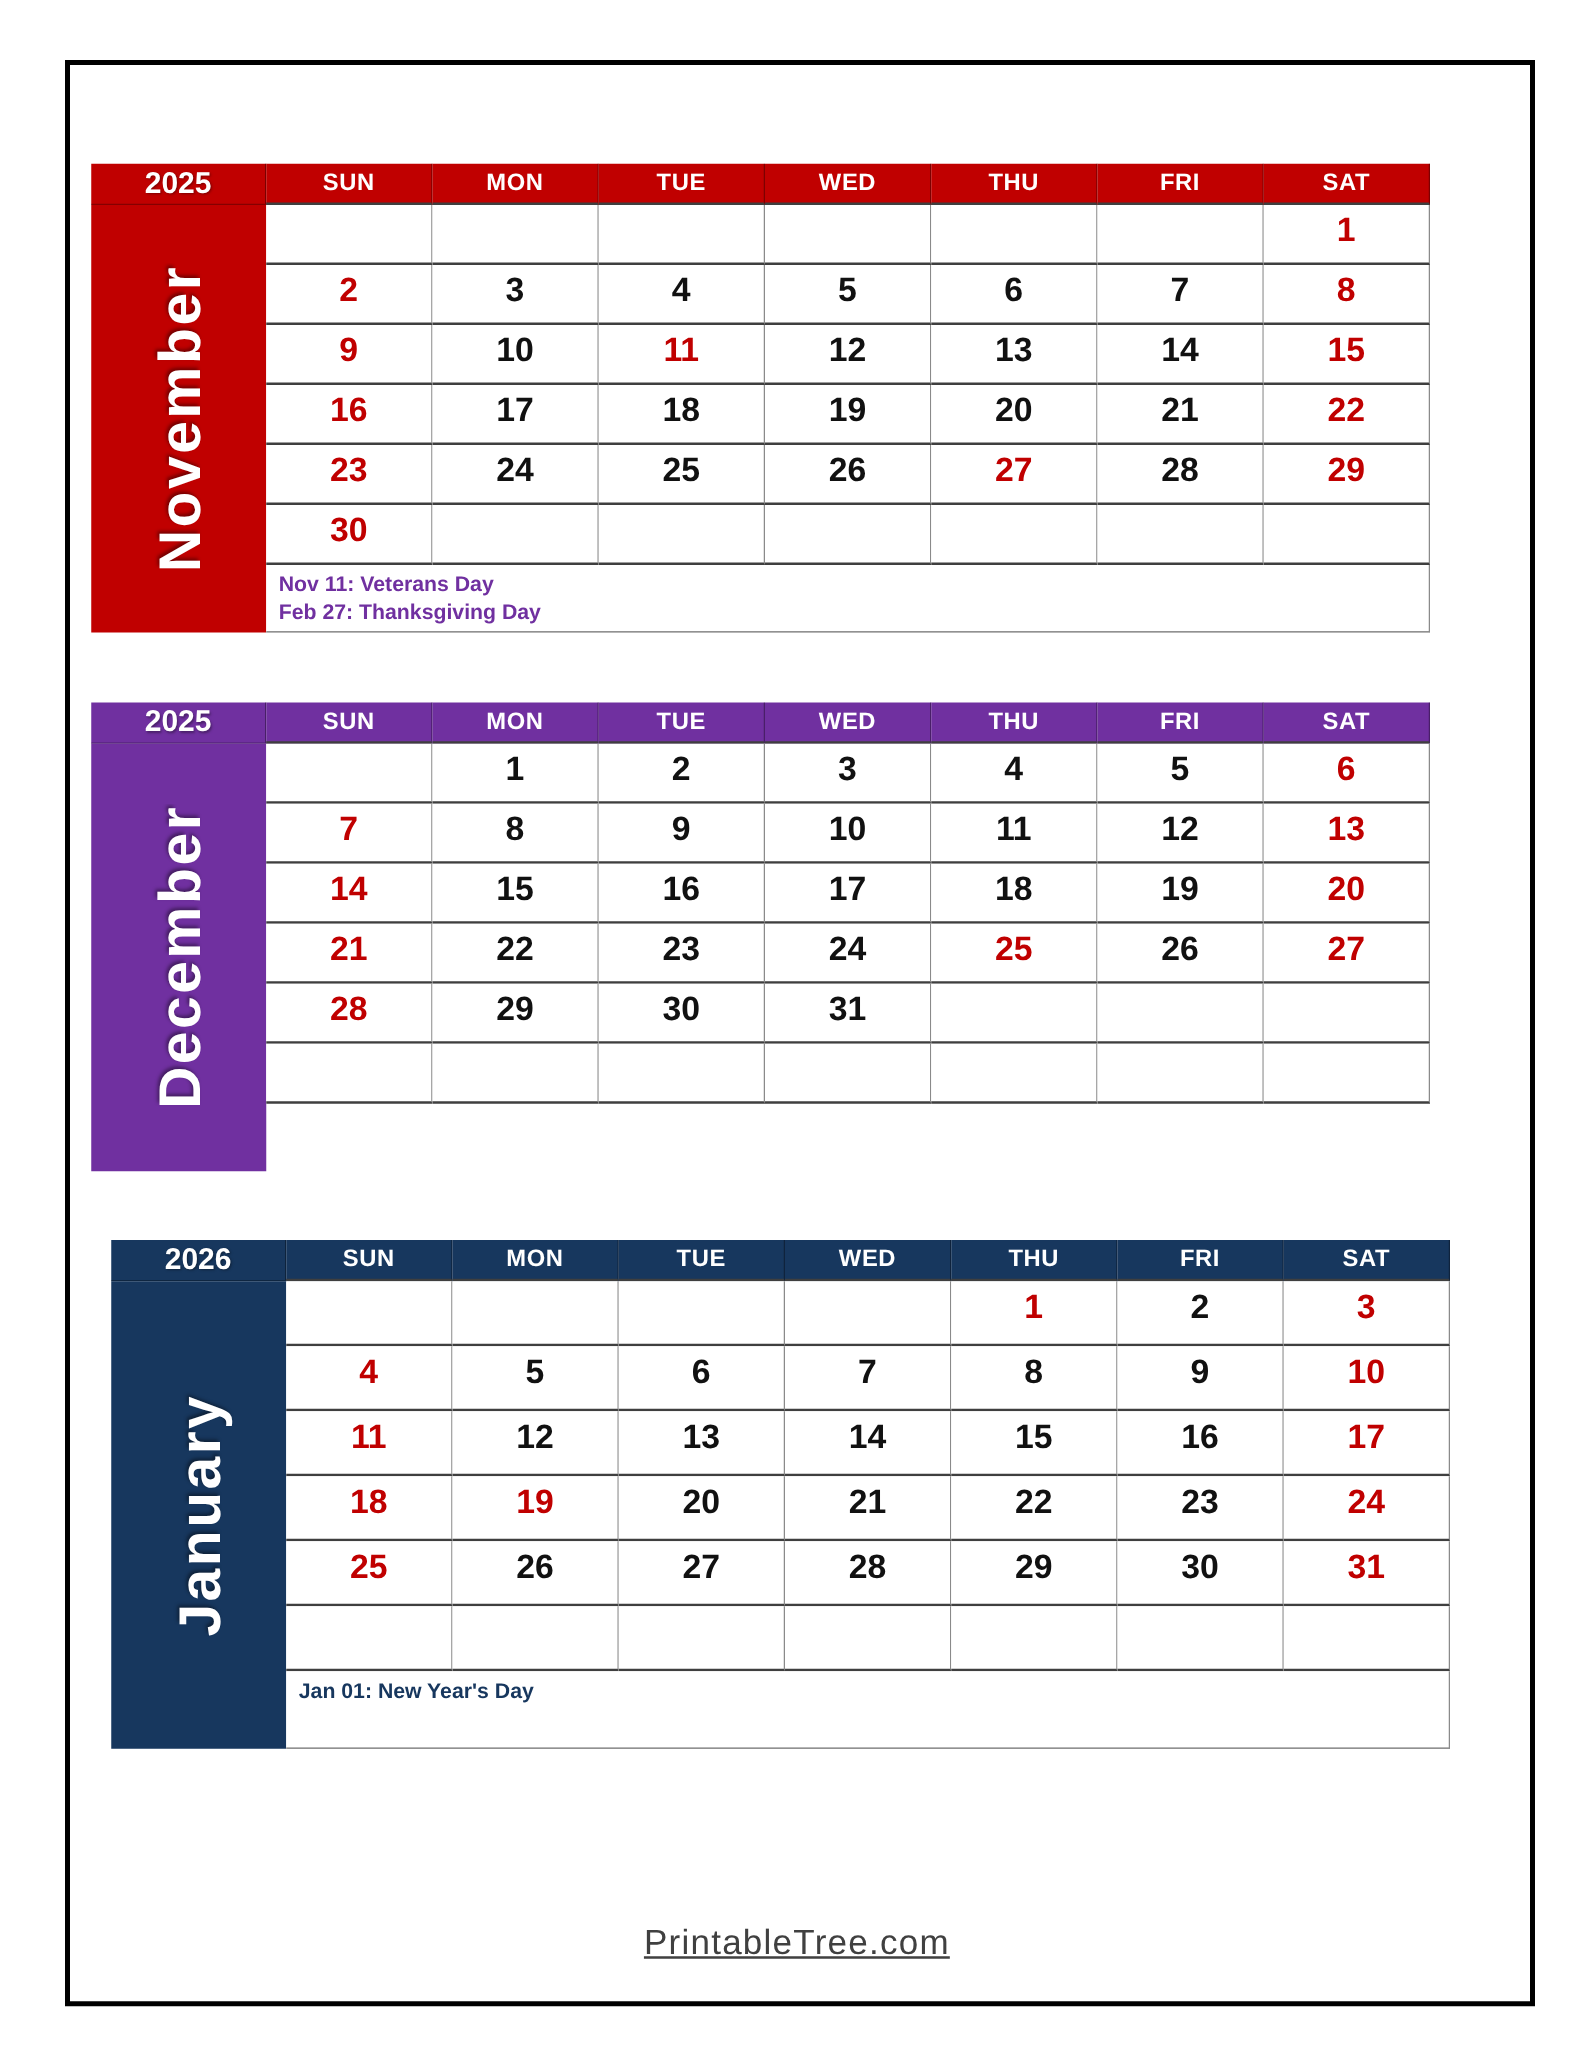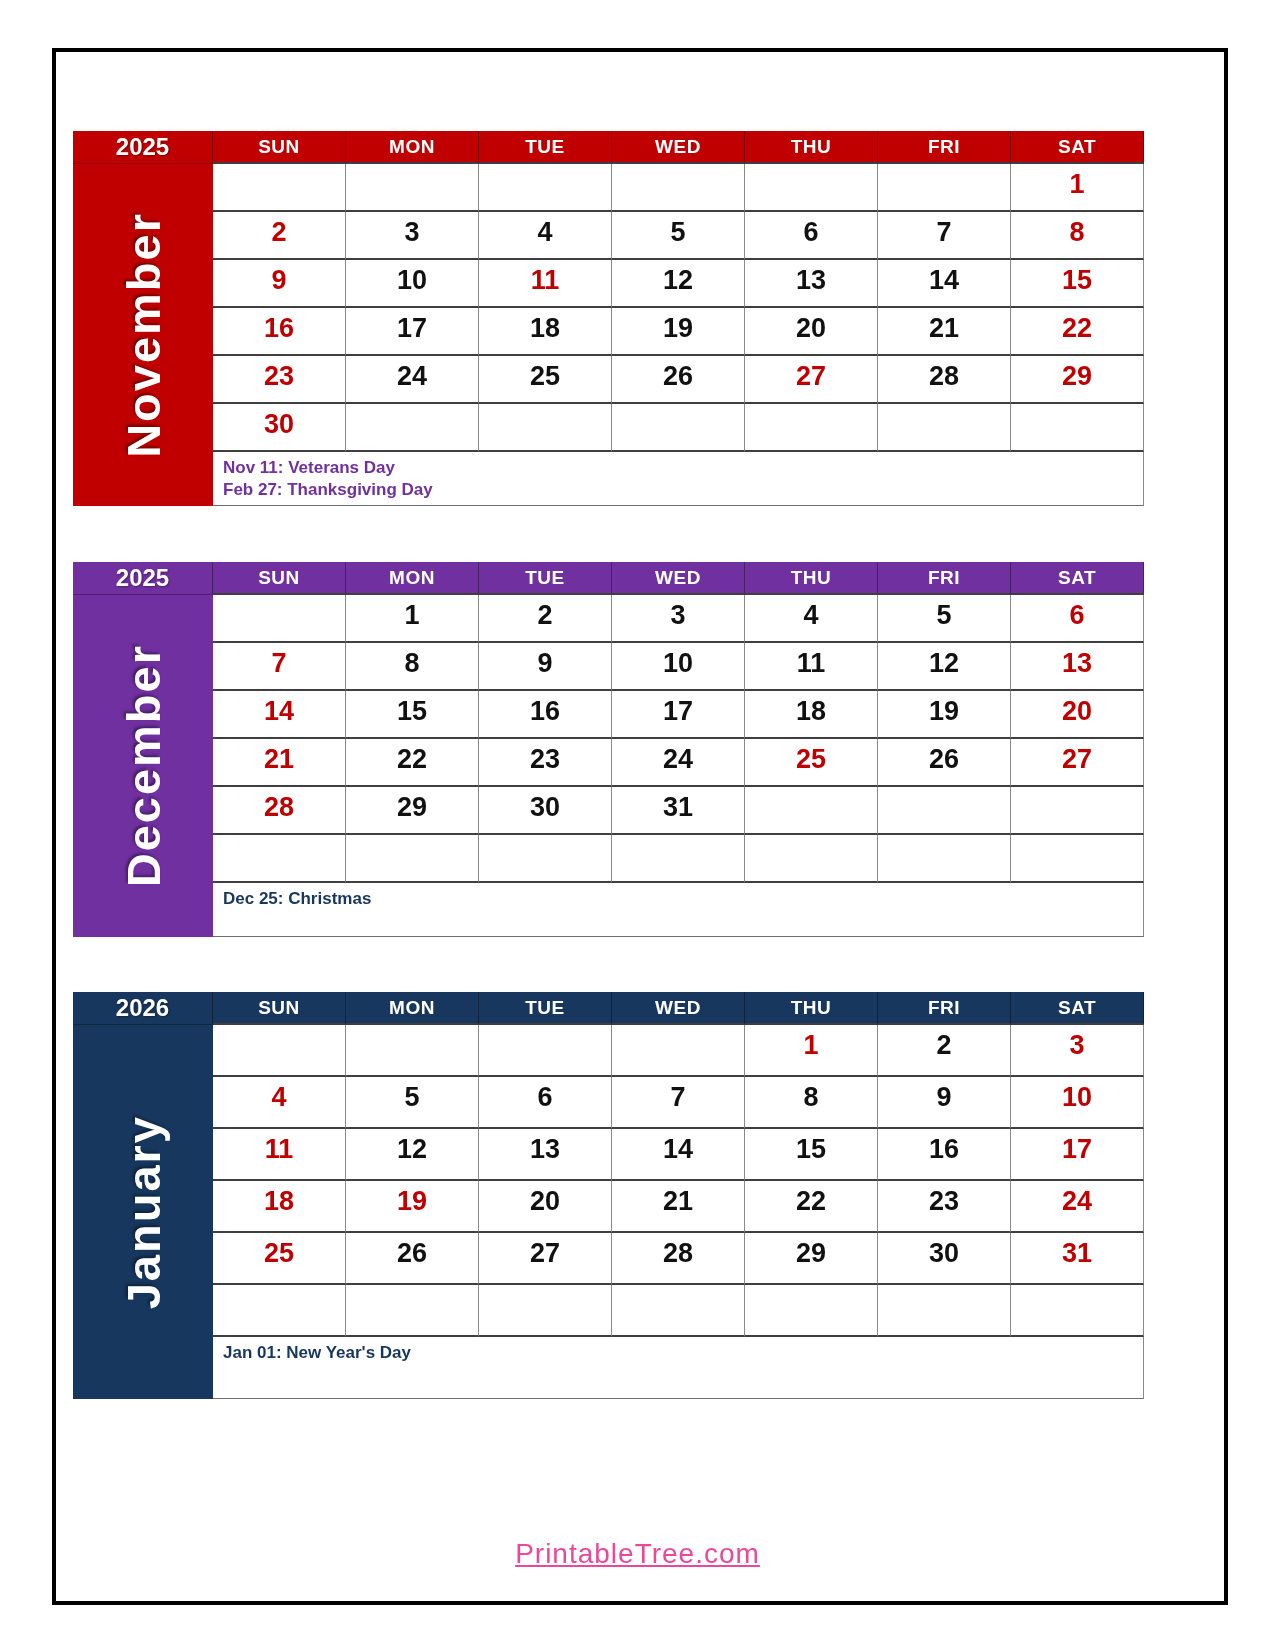--- a/index.html
+++ b/index.html
@@ -7,21 +7,21 @@
               font-family:"Liberation Sans", sans-serif; overflow:hidden; }
 
   .page-frame { position:absolute; left:52px; top:48px; width:1176px; height:1557px;
                 border:4px solid #000000; background:#ffffff; }
 
   .month { position:absolute; left:17px; width:1071px;
            display:grid; grid-template-columns:140px repeat(7,133px);
            grid-template-rows:33px repeat(6,48px) 54px; }
   .month-0 { top:79px; }
   .month-1 { top:510px; }
-  .month-2 { top:940px; grid-template-rows:33px repeat(6,52px) 62px; }
+  .month-2 { top:940px; grid-template-rows:33px repeat(6,52px) 62px;margin-left:16px; }
 
   .year-cell { grid-column:1; grid-row:1; color:#ffffff; font-weight:bold; font-size:24px;
                display:flex; align-items:center; justify-content:center;
                border-right:1px solid rgba(0,0,0,0.35); border-bottom:1px solid rgba(0,0,0,0.3);
                text-shadow:1px 1px 2px rgba(0,0,0,0.35); }
   .dow-cell { grid-row:1; color:#ffffff; font-weight:bold; font-size:19px; letter-spacing:0.5px;
               display:flex; align-items:center; justify-content:center;
               border-right:1px solid rgba(0,0,0,0.35); border-bottom:2px solid #3f3f3f; }
 
   .sidebar { grid-column:1; grid-row:2 / span 7; display:flex; align-items:center; justify-content:center; }
@@ -152,23 +152,20 @@
         <div class="day-cell" style="grid-area: 6 / 6;"></div>
         <div class="day-cell" style="grid-area: 6 / 7;"></div>
         <div class="day-cell" style="grid-area: 6 / 8;"></div>
         <div class="day-cell" style="grid-area: 7 / 2;"></div>
         <div class="day-cell" style="grid-area: 7 / 3;"></div>
         <div class="day-cell" style="grid-area: 7 / 4;"></div>
         <div class="day-cell" style="grid-area: 7 / 5;"></div>
         <div class="day-cell" style="grid-area: 7 / 6;"></div>
         <div class="day-cell" style="grid-area: 7 / 7;"></div>
         <div class="day-cell" style="grid-area: 7 / 8;"></div>
-        <div class="holiday-strip" style="grid-row: 8;">
-          <div class="holiday-line" style="color: rgb(23, 55, 94);">Dec 25: Christmas</div>
-        </div>
       </section>
       <section class="month month-2">
         <div class="year-cell" style="background: rgb(23, 55, 94);">2026</div>
         <div class="dow-cell" style="background: rgb(23, 55, 94); grid-column: 2;">SUN</div>
         <div class="dow-cell" style="background: rgb(23, 55, 94); grid-column: 3;">MON</div>
         <div class="dow-cell" style="background: rgb(23, 55, 94); grid-column: 4;">TUE</div>
         <div class="dow-cell" style="background: rgb(23, 55, 94); grid-column: 5;">WED</div>
         <div class="dow-cell" style="background: rgb(23, 55, 94); grid-column: 6;">THU</div>
         <div class="dow-cell" style="background: rgb(23, 55, 94); grid-column: 7;">FRI</div>
         <div class="dow-cell" style="background: rgb(23, 55, 94); grid-column: 8;">SAT</div>
@@ -218,14 +215,14 @@
         <div class="day-cell" style="grid-area: 7 / 7;"></div>
         <div class="day-cell" style="grid-area: 7 / 8;"></div>
         <div class="holiday-strip" style="grid-row: 8;">
           <div class="holiday-line" style="color: rgb(23, 55, 94);">Jan 01: New Year's Day</div>
         </div>
       </section>
     </div>
 </div>
 
 <div class="footer">
-  <a style="color: #ec4899;">PrintableTree.com</a>
+  <a style="color: #404040;">PrintableTree.com</a>
 </div>
 
 </body></html>

